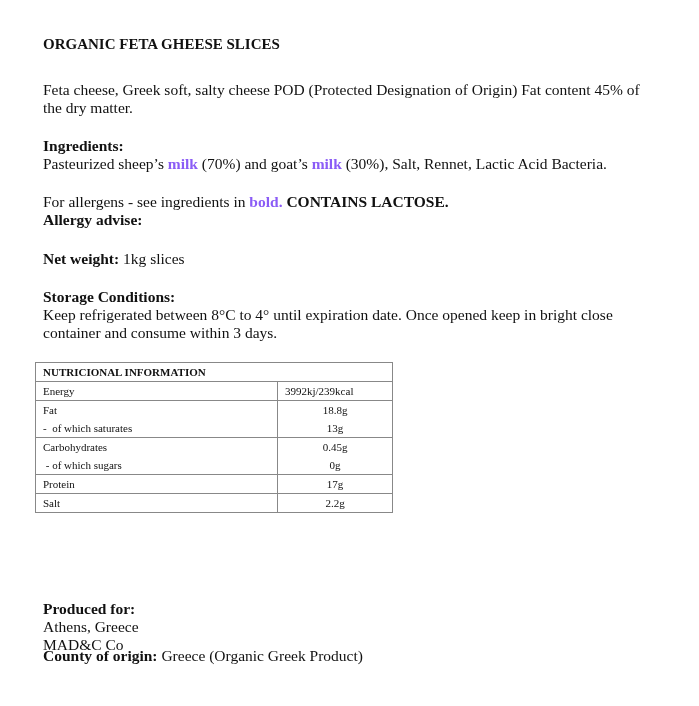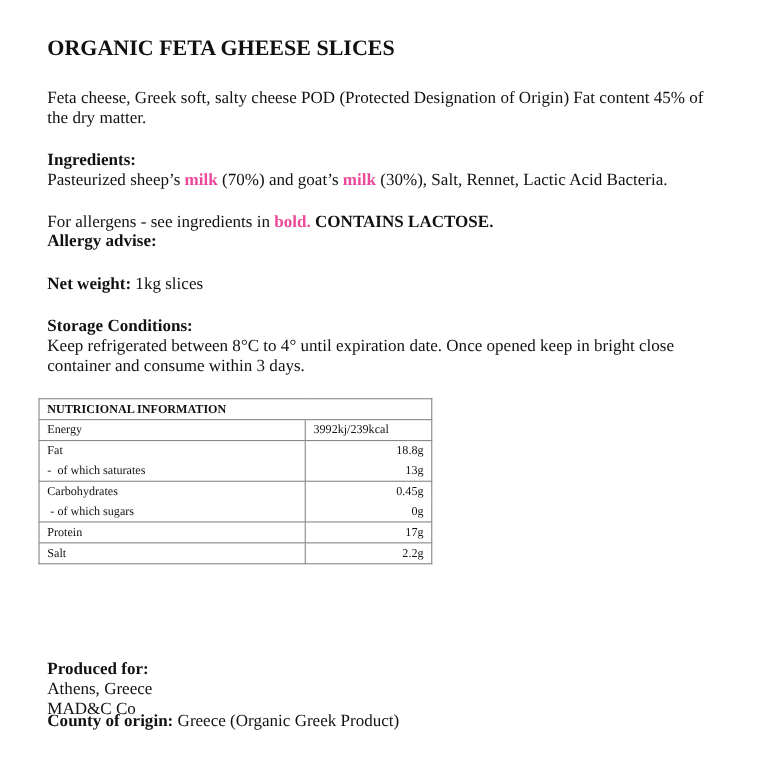--- a/index.html
+++ b/index.html
@@ -2,31 +2,31 @@
 <html><head>
 <meta charset="utf-8">
 <style>
   html, body { margin: 0; padding: 0; background: #ffffff; }
   body {
     width: 699px; height: 706px; position: relative; overflow: hidden;
     font-family: "Liberation Serif", "DejaVu Serif", serif;
     font-size: 15.5px; color: #111111; line-height: 18px;
   }
   .page { position: absolute; left: 43px; top: 0; width: 620px; }
-  .title { position: absolute; top: 35px; left: 0; font-weight: bold; font-size: 20px; }
+  .title { position: absolute; top: 35px; left: 0; font-weight: bold; font-size: 15px; }
   .block { position: absolute; left: 0; width: 615px; }
   b { font-weight: bold; }
-  .red { color: #ec4899; font-weight: bold; }
+  .red { color: #8b5cf6; font-weight: bold; }
   table.nutri {
     position: absolute; left: -8px; top: 362px;
     border-collapse: collapse; font-size: 11px; line-height: 18px;
   }
   table.nutri td { border: 1px solid #888888; padding: 0 7px; vertical-align: top; }
   table.nutri td.c1 { width: 227px; }
-  table.nutri td.c2 { width: 100px; text-align: right; }
+  table.nutri td.c2 { width: 100px; text-align: center; }
   table.nutri td.head { border-right: none; }
   .no-bottom td { border-bottom: none !important; }
   .no-top td { border-top: none !important; }
 </style>
 </head>
 <body>
 
 <div class="page">
   <div class="title">ORGANIC FETA GHEESE SLICES</div>
 

